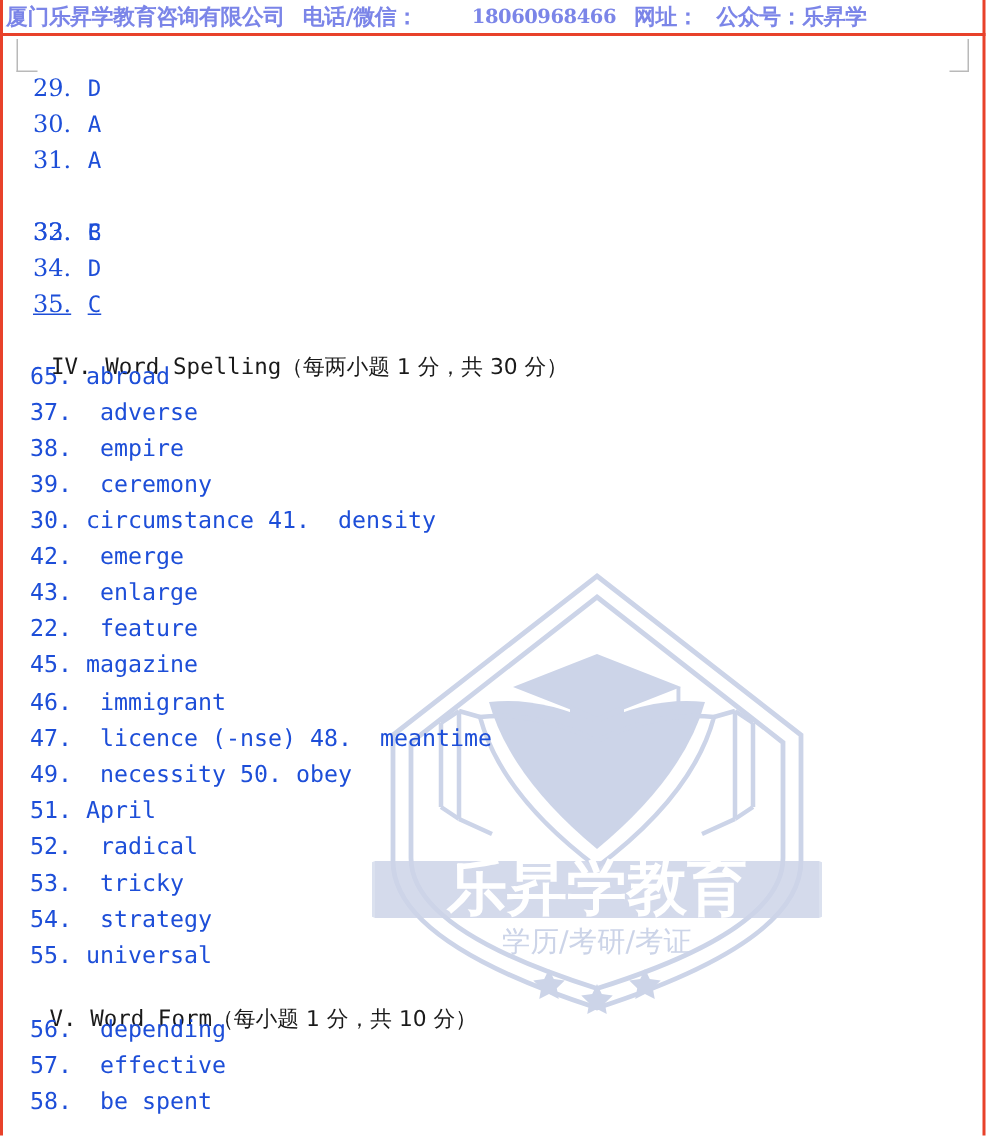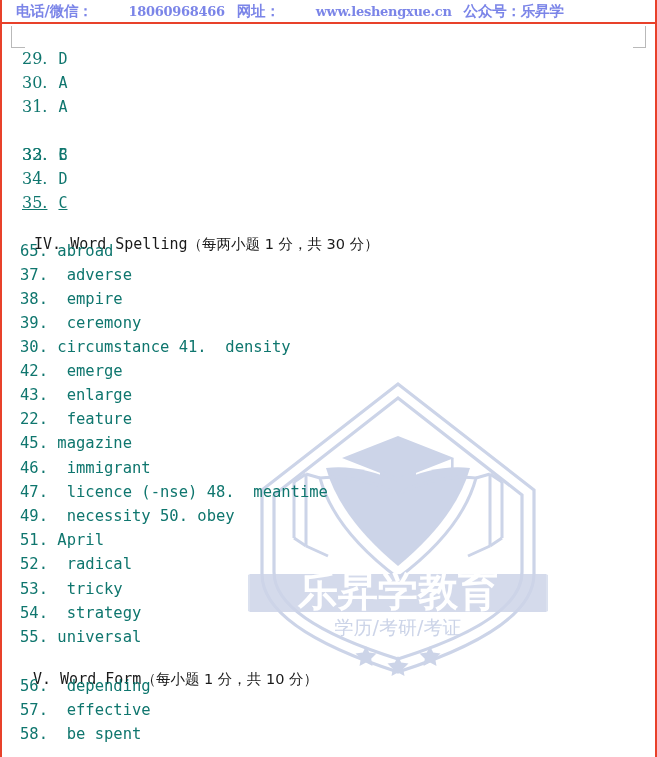--- a/index.html
+++ b/index.html
@@ -96,21 +96,21 @@
     width: 657px;
     z-index: 20;
   }
   .line {
     position: absolute;
     left: 0;
     white-space: pre;
     font-family: "DejaVu Sans Mono", "Liberation Mono", monospace;
     font-size: 15.5px;
     line-height: 19px;
-    color: #0f766e;
+    color: #1d4ed8;
     letter-spacing: 0px;
   }
   .line .num {
     font-family: "DejaVu Serif", "Liberation Serif", serif;
     font-size: 16px;
   }
   .line .word {
     font-family: "DejaVu Sans Mono", "Liberation Mono", monospace;
     font-size: 15px;
   }
@@ -183,26 +183,26 @@
   <i class="v"></i>
     <i class="h"></i>
 </div>
 <div class="crop-mark" id="crop-tr">
   <i class="v"></i>
     <i class="h"></i>
 </div>
 
 <div id="header-band">
   <div id="header-inner">
+    <span class="seg">厦门乐昇学教育咨询有限公司</span>
     <span class="gap"></span>
     <span class="seg">电话/微信：</span>
     <span class="seg hdr-latin">18060968466</span>
     <span class="gap"></span>
     <span class="seg">网址：</span>
-    <span class="seg hdr-latin">www.leshengxue.cn</span>
     <span class="gap"></span>
     <span class="seg">公众号：</span>
     <span class="seg">乐昇学</span>
   </div>
 </div>
 
 <div id="content">
 
   <div class="line" style="left:22px; top:25px;"><span class="num">29.</span><span class="word" style="margin-left:11px;">D</span></div>
   <div class="line" style="left:22px; top:49px;"><span class="num">30.</span><span class="word" style="margin-left:11px;">A</span></div>

